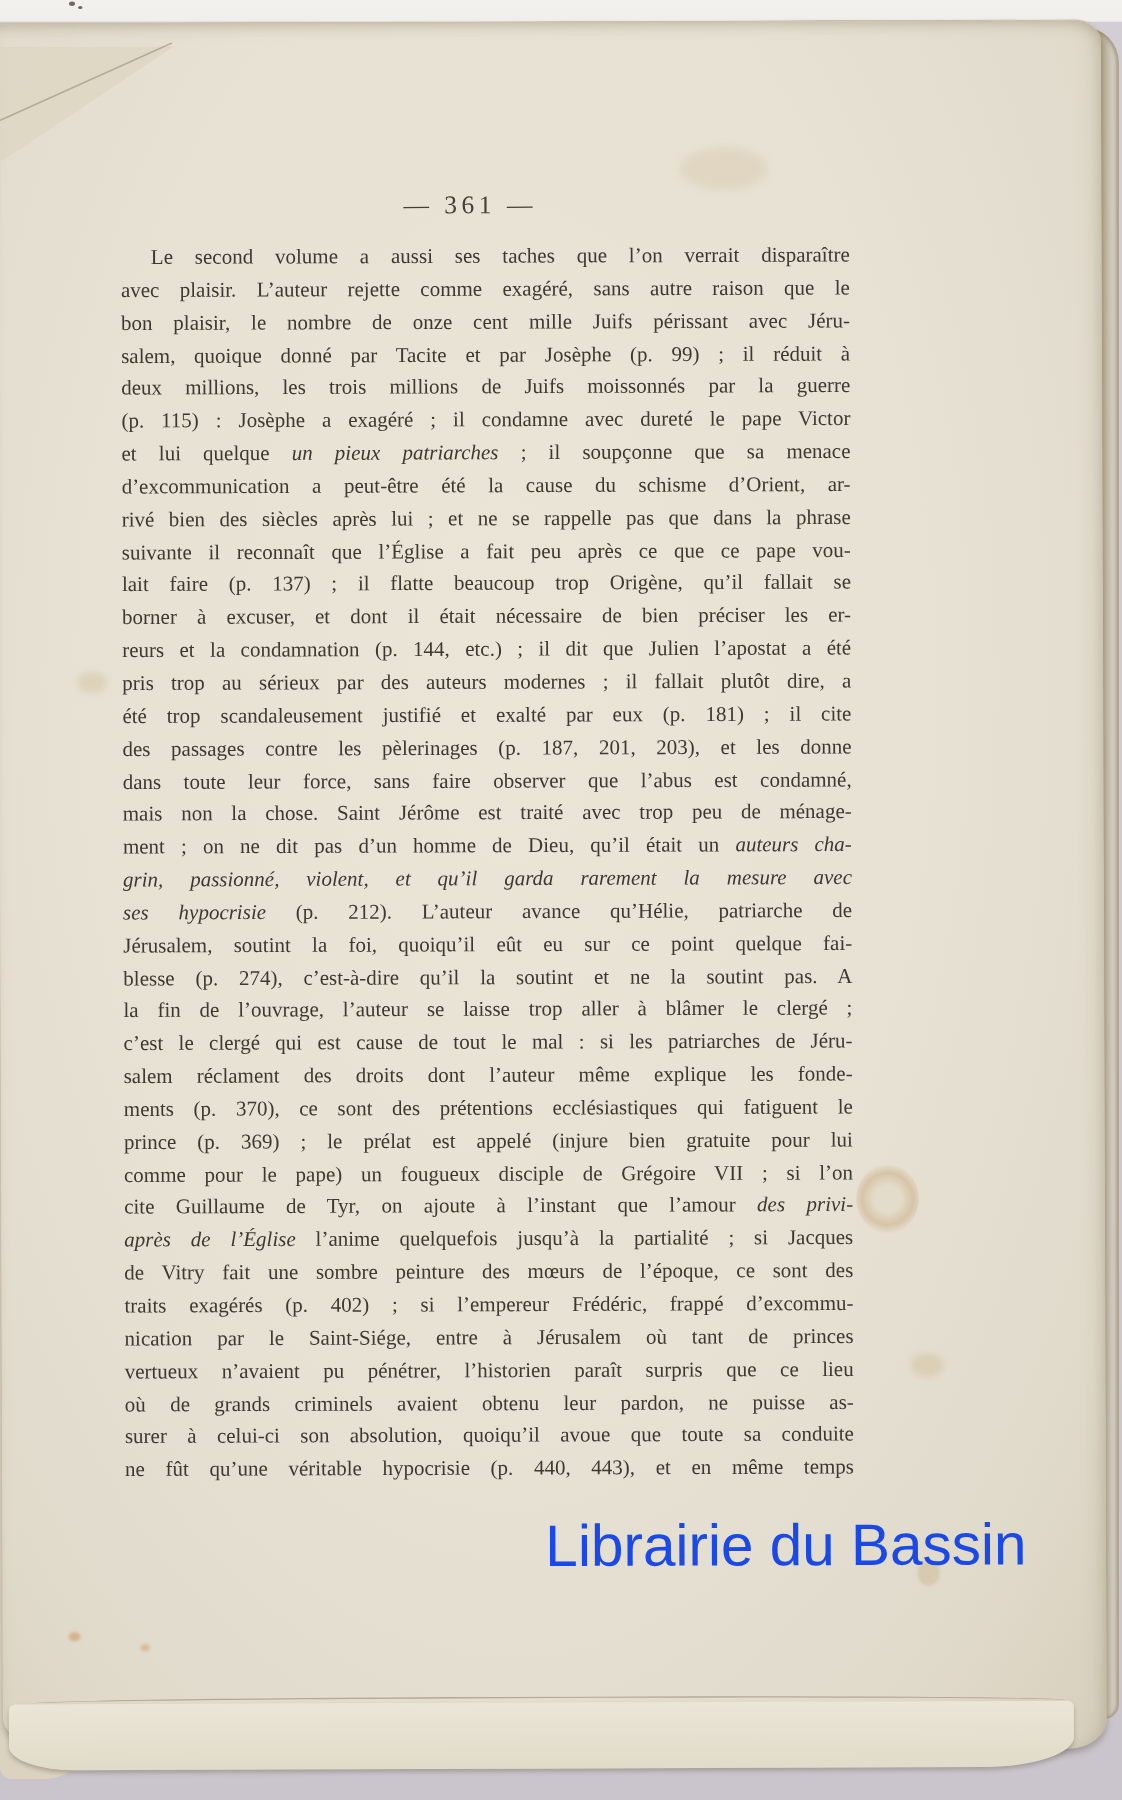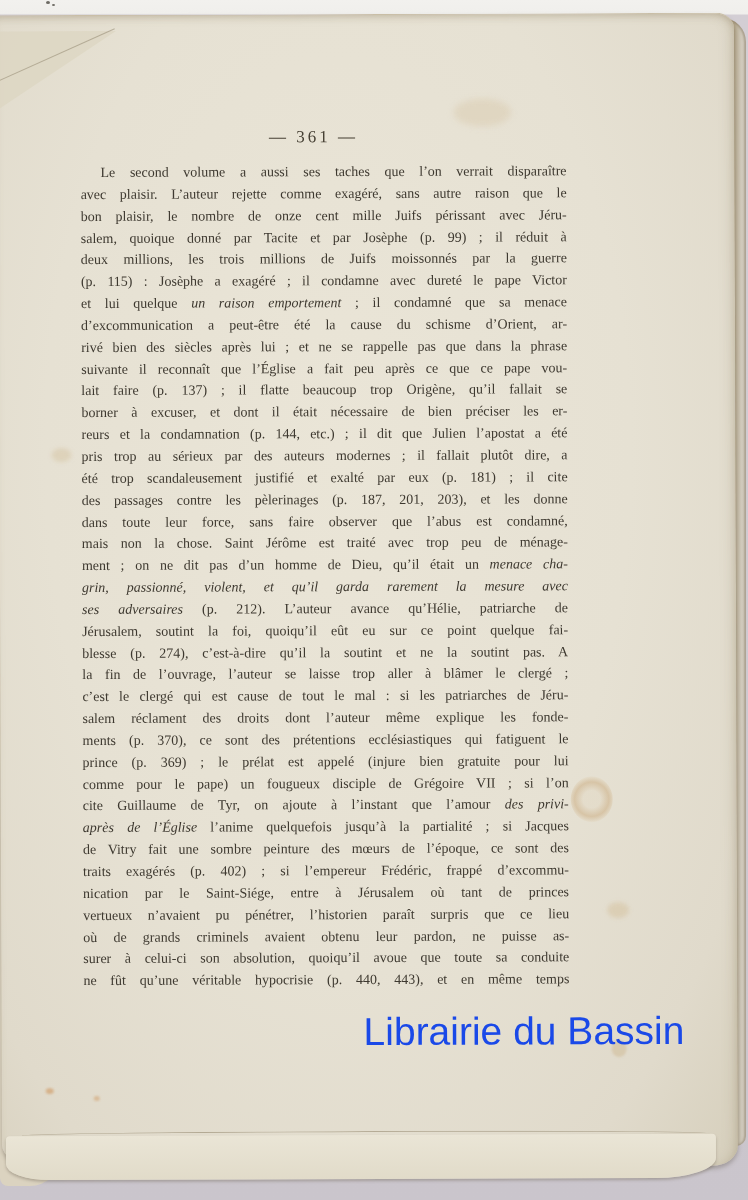--- a/index.html
+++ b/index.html
@@ -123,35 +123,35 @@
 
     <div class="page-number">— 361 —</div>
 
     <div class="text-block">
         <div class="tline indent"><span>Le second volume a aussi ses taches que l’on verrait disparaître</span></div>
         <div class="tline"><span>avec plaisir. L’auteur rejette comme exagéré, sans autre raison que le</span></div>
         <div class="tline"><span>bon plaisir, le nombre de onze cent mille Juifs périssant avec Jéru-</span></div>
         <div class="tline"><span>salem, quoique donné par Tacite et par Josèphe (p. 99) ; il réduit à</span></div>
         <div class="tline"><span>deux millions, les trois millions de Juifs moissonnés par la guerre</span></div>
         <div class="tline"><span>(p. 115) : Josèphe a exagéré ; il condamne avec dureté le pape Victor</span></div>
-        <div class="tline"><span>et lui quelque </span><em>un raison emportement</em><span> ; il condamné que sa menace</span></div>
+        <div class="tline"><span>et lui quelque </span><em>un pieux patriarches</em><span> ; il soupçonne que sa menace</span></div>
         <div class="tline"><span>d’excommunication a peut-être été la cause du schisme d’Orient, ar-</span></div>
         <div class="tline"><span>rivé bien des siècles après lui ; et ne se rappelle pas que dans la phrase</span></div>
         <div class="tline"><span>suivante il reconnaît que l’Église a fait peu après ce que ce pape vou-</span></div>
         <div class="tline"><span>lait faire (p. 137) ; il flatte beaucoup trop Origène, qu’il fallait se</span></div>
         <div class="tline"><span>borner à excuser, et dont il était nécessaire de bien préciser les er-</span></div>
         <div class="tline"><span>reurs et la condamnation (p. 144, etc.) ; il dit que Julien l’apostat a été</span></div>
         <div class="tline"><span>pris trop au sérieux par des auteurs modernes ; il fallait plutôt dire, a</span></div>
         <div class="tline"><span>été trop scandaleusement justifié et exalté par eux (p. 181) ; il cite</span></div>
         <div class="tline"><span>des passages contre les pèlerinages (p. 187, 201, 203), et les donne</span></div>
         <div class="tline"><span>dans toute leur force, sans faire observer que l’abus est condamné,</span></div>
         <div class="tline"><span>mais non la chose. Saint Jérôme est traité avec trop peu de ménage-</span></div>
-        <div class="tline"><span>ment ; on ne dit pas d’un homme de Dieu, qu’il était un </span><em>menace cha-</em></div>
+        <div class="tline"><span>ment ; on ne dit pas d’un homme de Dieu, qu’il était un </span><em>auteurs cha-</em></div>
         <div class="tline"><em>grin, passionné, violent, et qu’il garda rarement la mesure avec</em></div>
-        <div class="tline"><em>ses adversaires</em><span> (p. 212). L’auteur avance qu’Hélie, patriarche de</span></div>
+        <div class="tline"><em>ses hypocrisie</em><span> (p. 212). L’auteur avance qu’Hélie, patriarche de</span></div>
         <div class="tline"><span>Jérusalem, soutint la foi, quoiqu’il eût eu sur ce point quelque fai-</span></div>
         <div class="tline"><span>blesse (p. 274), c’est-à-dire qu’il la soutint et ne la soutint pas. A</span></div>
         <div class="tline"><span>la fin de l’ouvrage, l’auteur se laisse trop aller à blâmer le clergé ;</span></div>
         <div class="tline"><span>c’est le clergé qui est cause de tout le mal : si les patriarches de Jéru-</span></div>
         <div class="tline"><span>salem réclament des droits dont l’auteur même explique les fonde-</span></div>
         <div class="tline"><span>ments (p. 370), ce sont des prétentions ecclésiastiques qui fatiguent le</span></div>
         <div class="tline"><span>prince (p. 369) ; le prélat est appelé (injure bien gratuite pour lui</span></div>
         <div class="tline"><span>comme pour le pape) un fougueux disciple de Grégoire VII ; si l’on</span></div>
         <div class="tline"><span>cite Guillaume de Tyr, on ajoute à l’instant que l’amour </span><em>des privi-</em></div>
         <div class="tline"><em>après de l’Église</em><span> l’anime quelquefois jusqu’à la partialité ; si Jacques</span></div>

